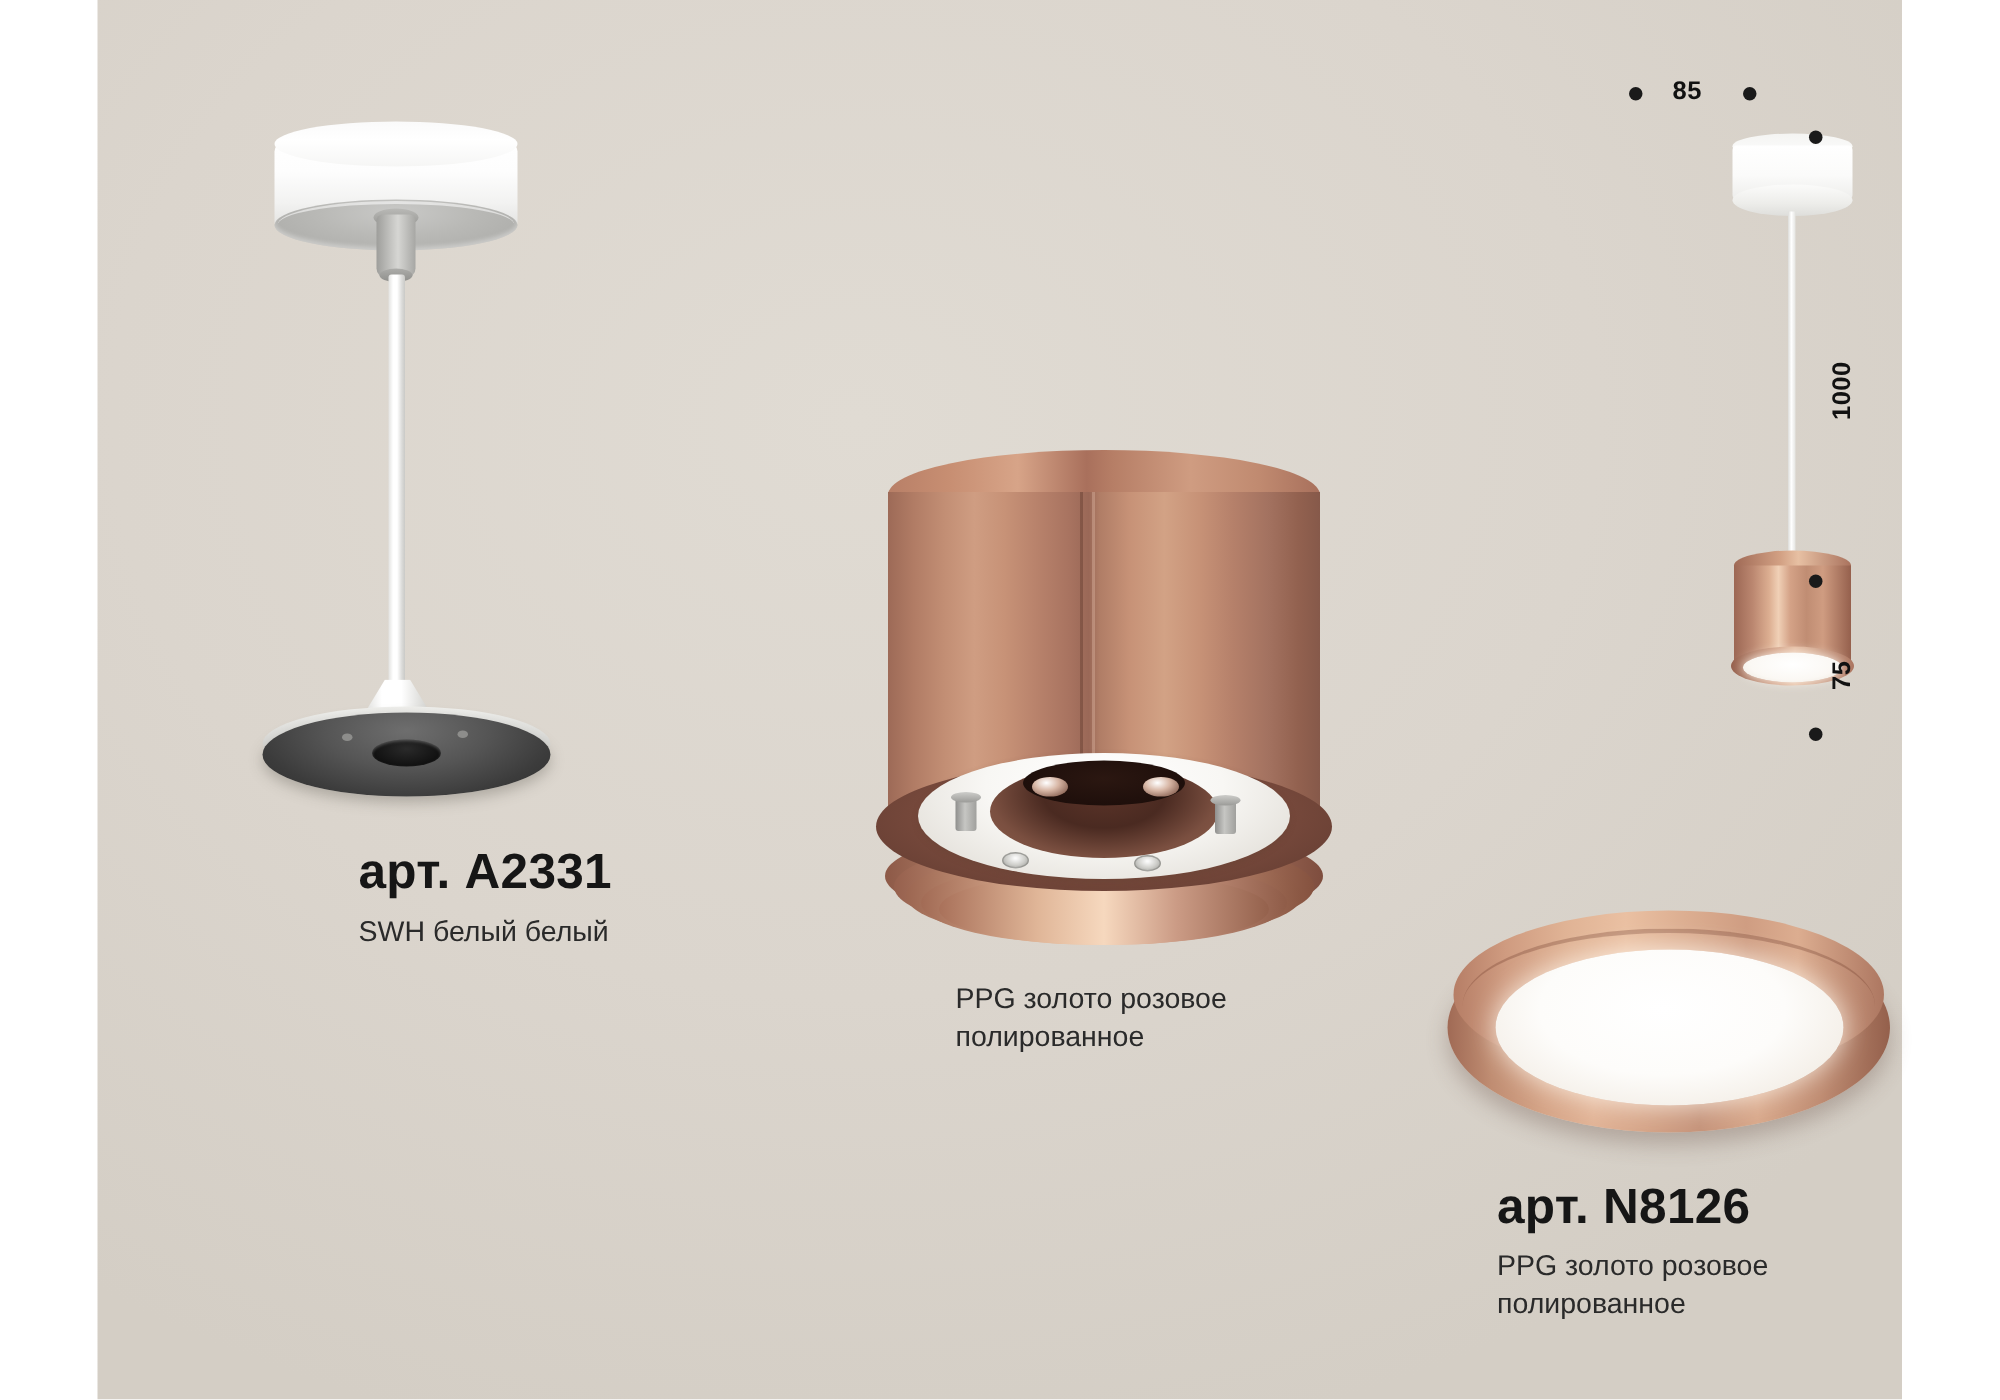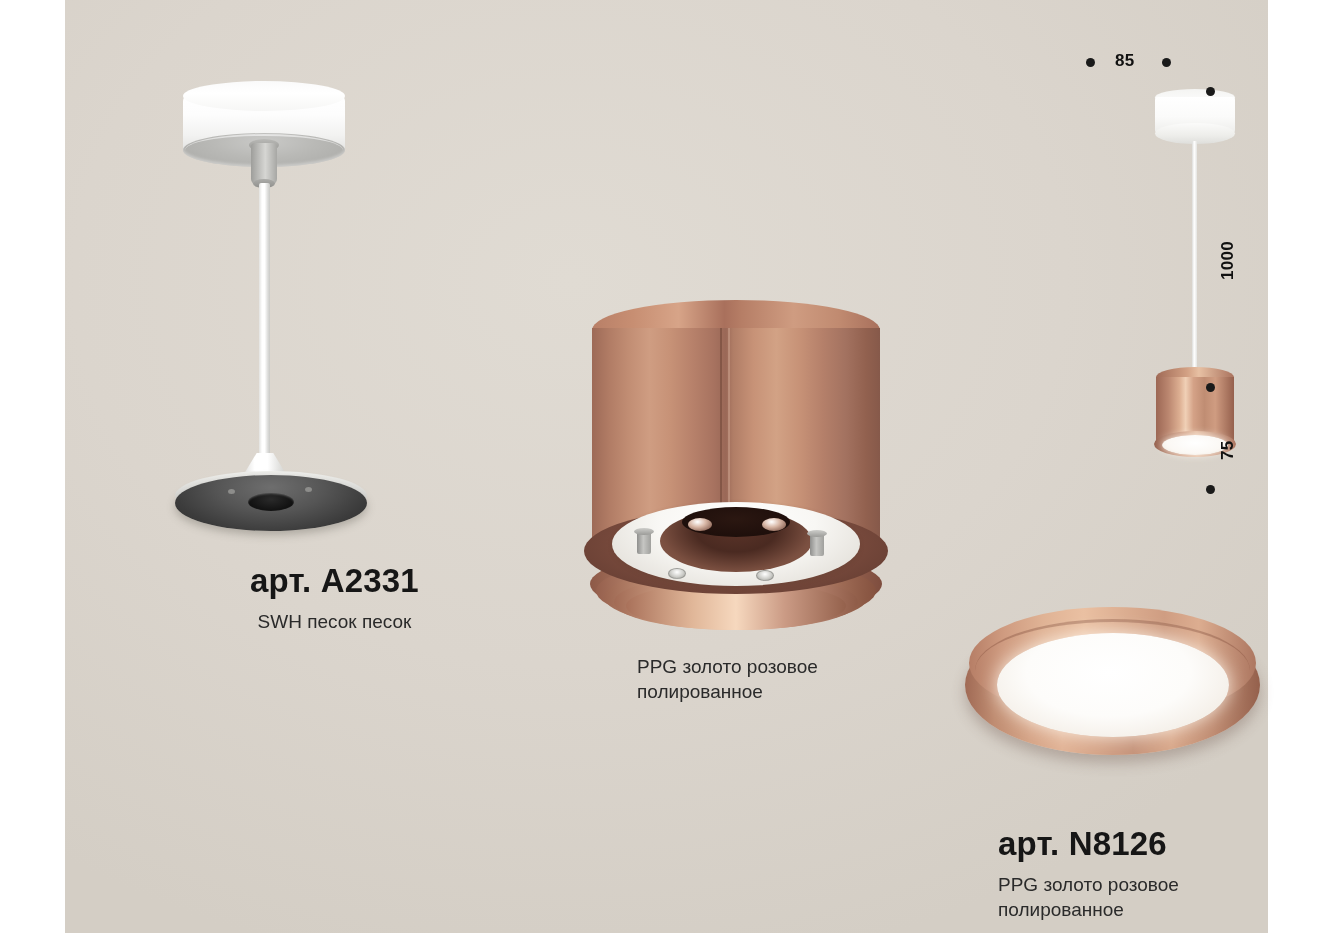--- a/index.html
+++ b/index.html
@@ -331,23 +331,23 @@
   }
   .cap-sub {
     font-family: "Liberation Sans", sans-serif;
     font-weight: 400;
     font-size: 19px;
     color: #2a2a2a;
     line-height: 25px;
     margin-top: 9px;
     white-space: pre-line;
   }
-  .cap-a   { left: 185px; top: 562px; text-align: center; }
+  .cap-a   { left: 174px; top: 562px; }
   .cap-c   { left: 572px; top: 645px; }
-  .cap-n   { left: 933px; top: 785px; margin-top: 40px; }
+  .cap-n   { left: 933px; top: 785px; }
 </style>
 </head>
 <body>
 
 <div id="sheet">
   <div id="canvas">
 
     <div class="a-group">
       <div class="canopy-body"></div>
       <div class="canopy-top"></div>
@@ -416,21 +416,21 @@
 
     <div class="dim-dot" style="left:1141px; top:87px;"></div>
     <div class="dim-label vert" style="left:1153px; top:280px;">1000</div>
     <div class="dim-dot" style="left:1141px; top:383px;"></div>
 
     <div class="dim-label vert" style="left:1153px; top:460px;">75</div>
     <div class="dim-dot" style="left:1141px; top:485px;"></div>
 
     <div class="caption cap-a">
       <div class="cap-art">арт. A2331</div>
-      <div class="cap-sub">SWH песок песок</div>
+      <div class="cap-sub">SWH белый белый</div>
     </div>
 
     <div class="caption cap-c">
       <div class="cap-sub">PPG золото розовое
 полированное</div>
     </div>
 
     <div class="caption cap-n">
       <div class="cap-art">арт. N8126</div>
       <div class="cap-sub">PPG золото розовое

